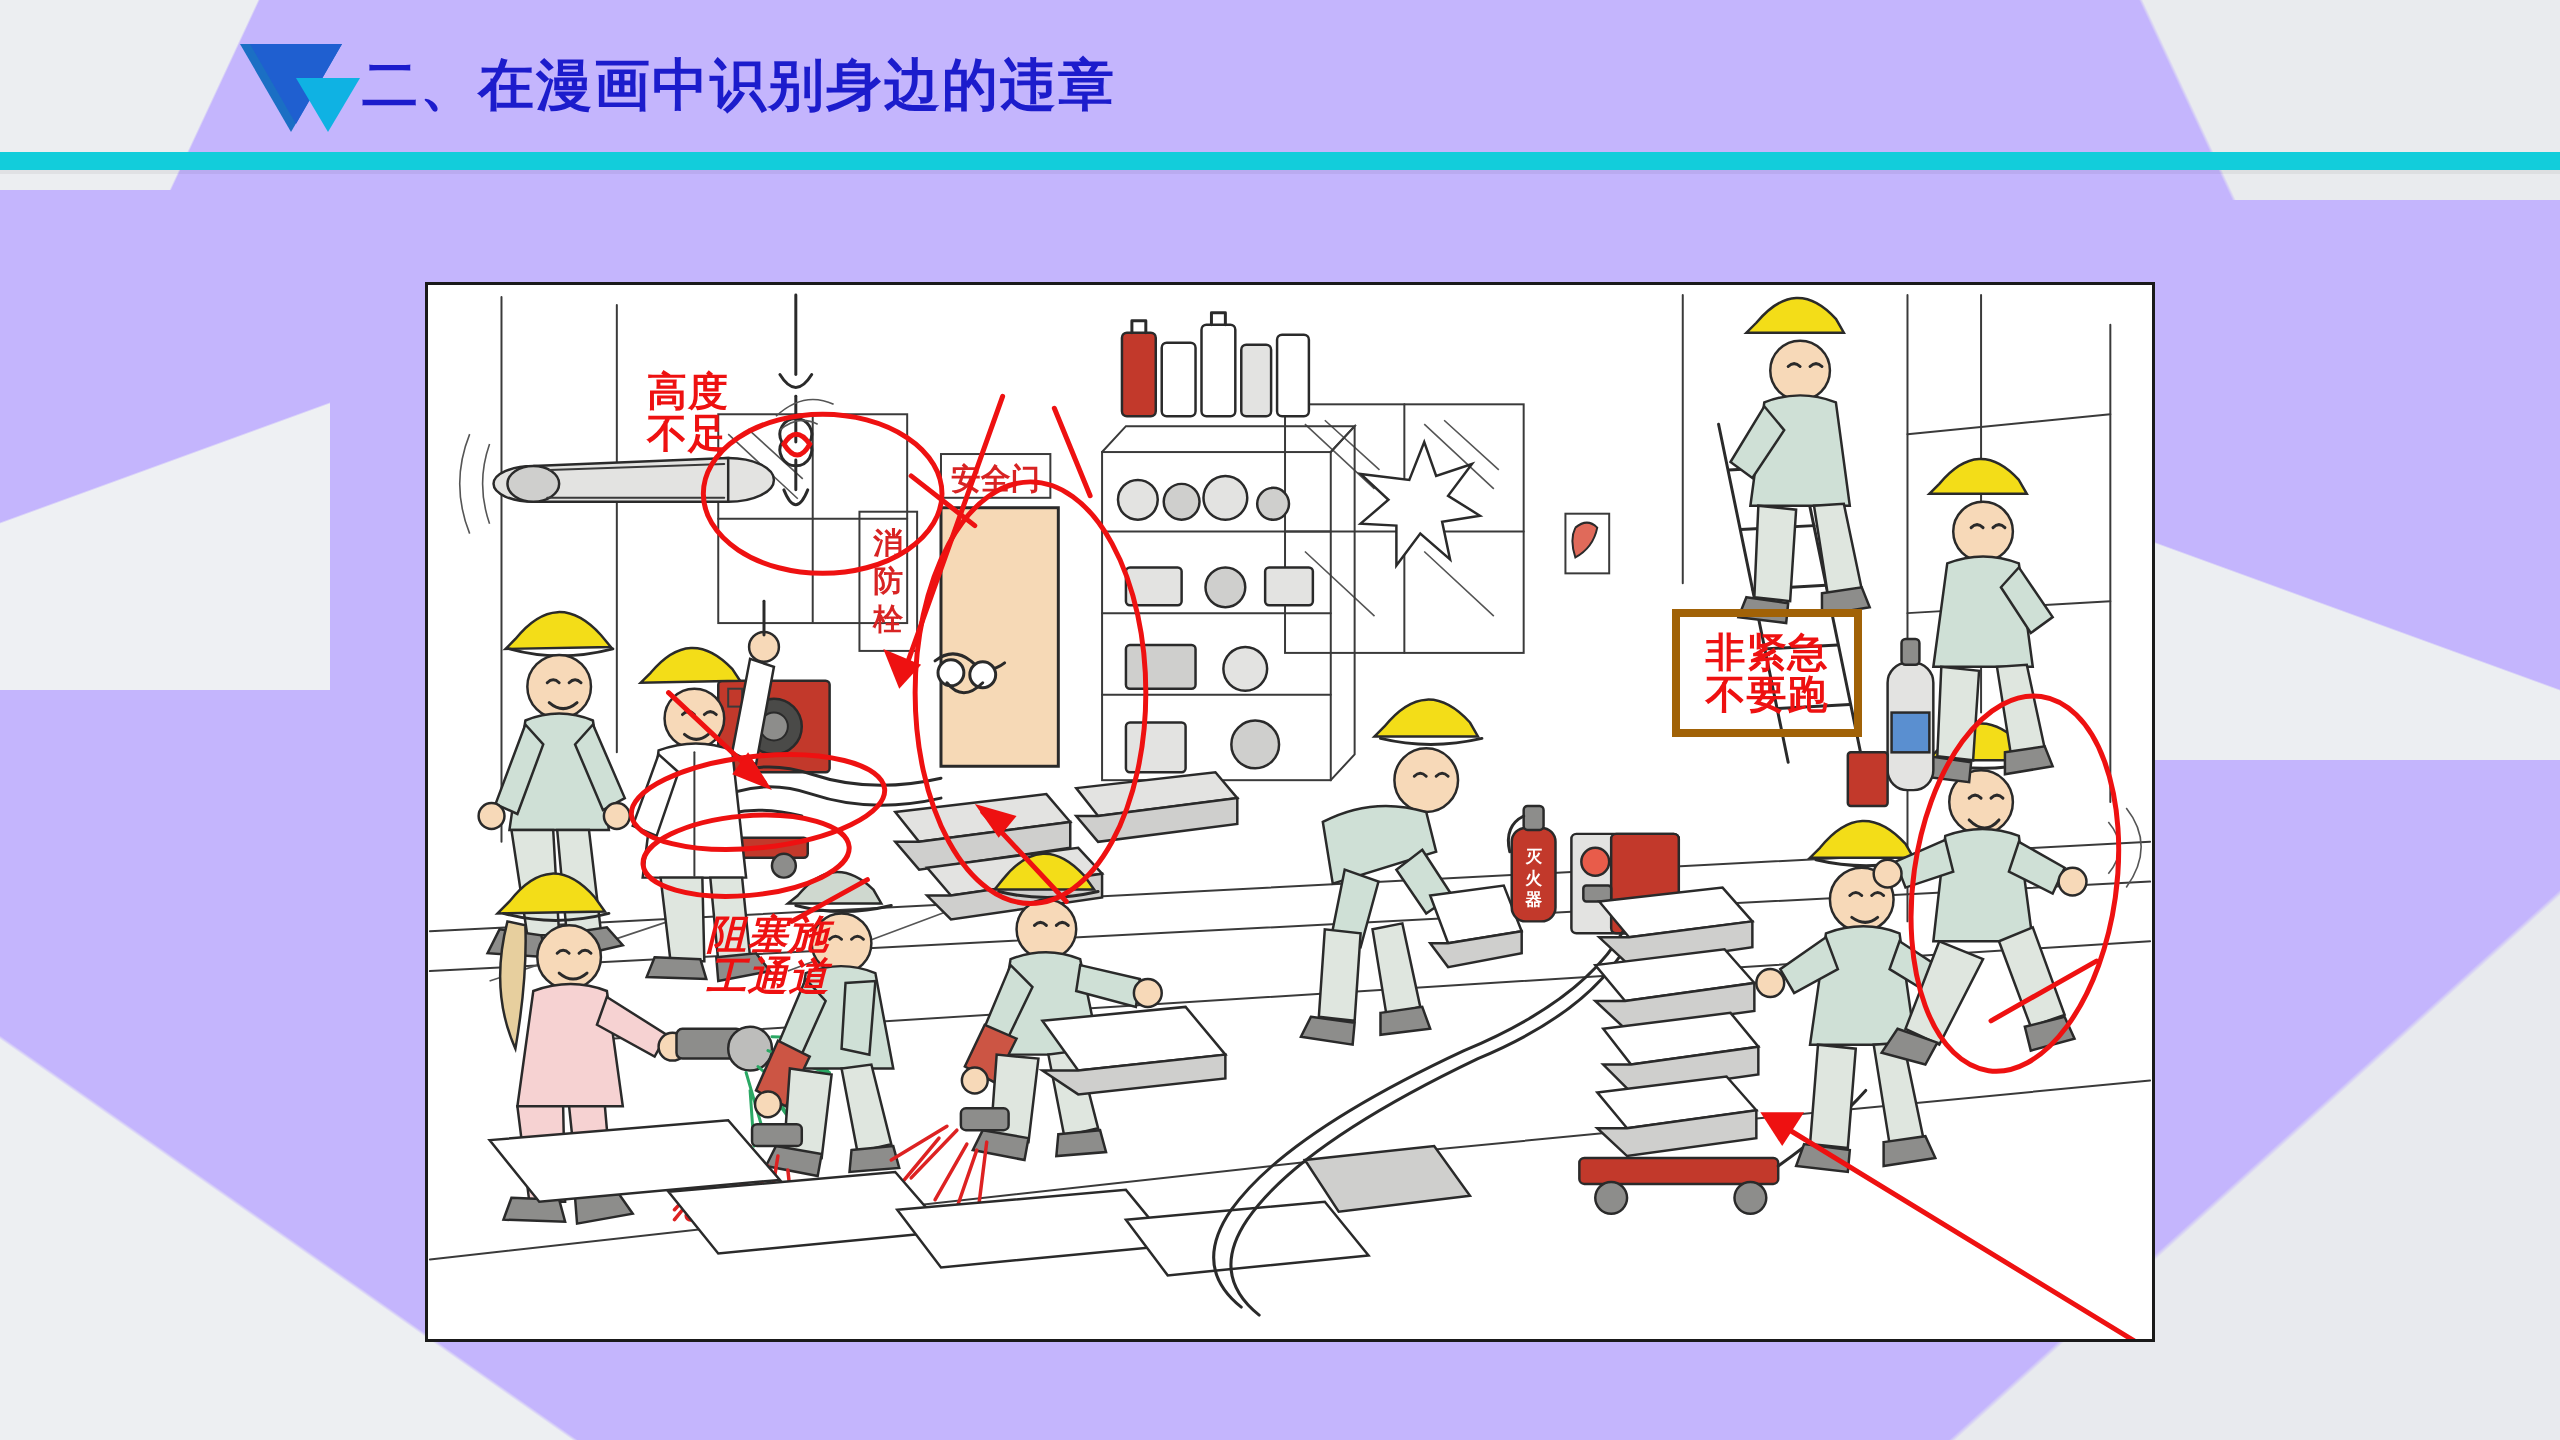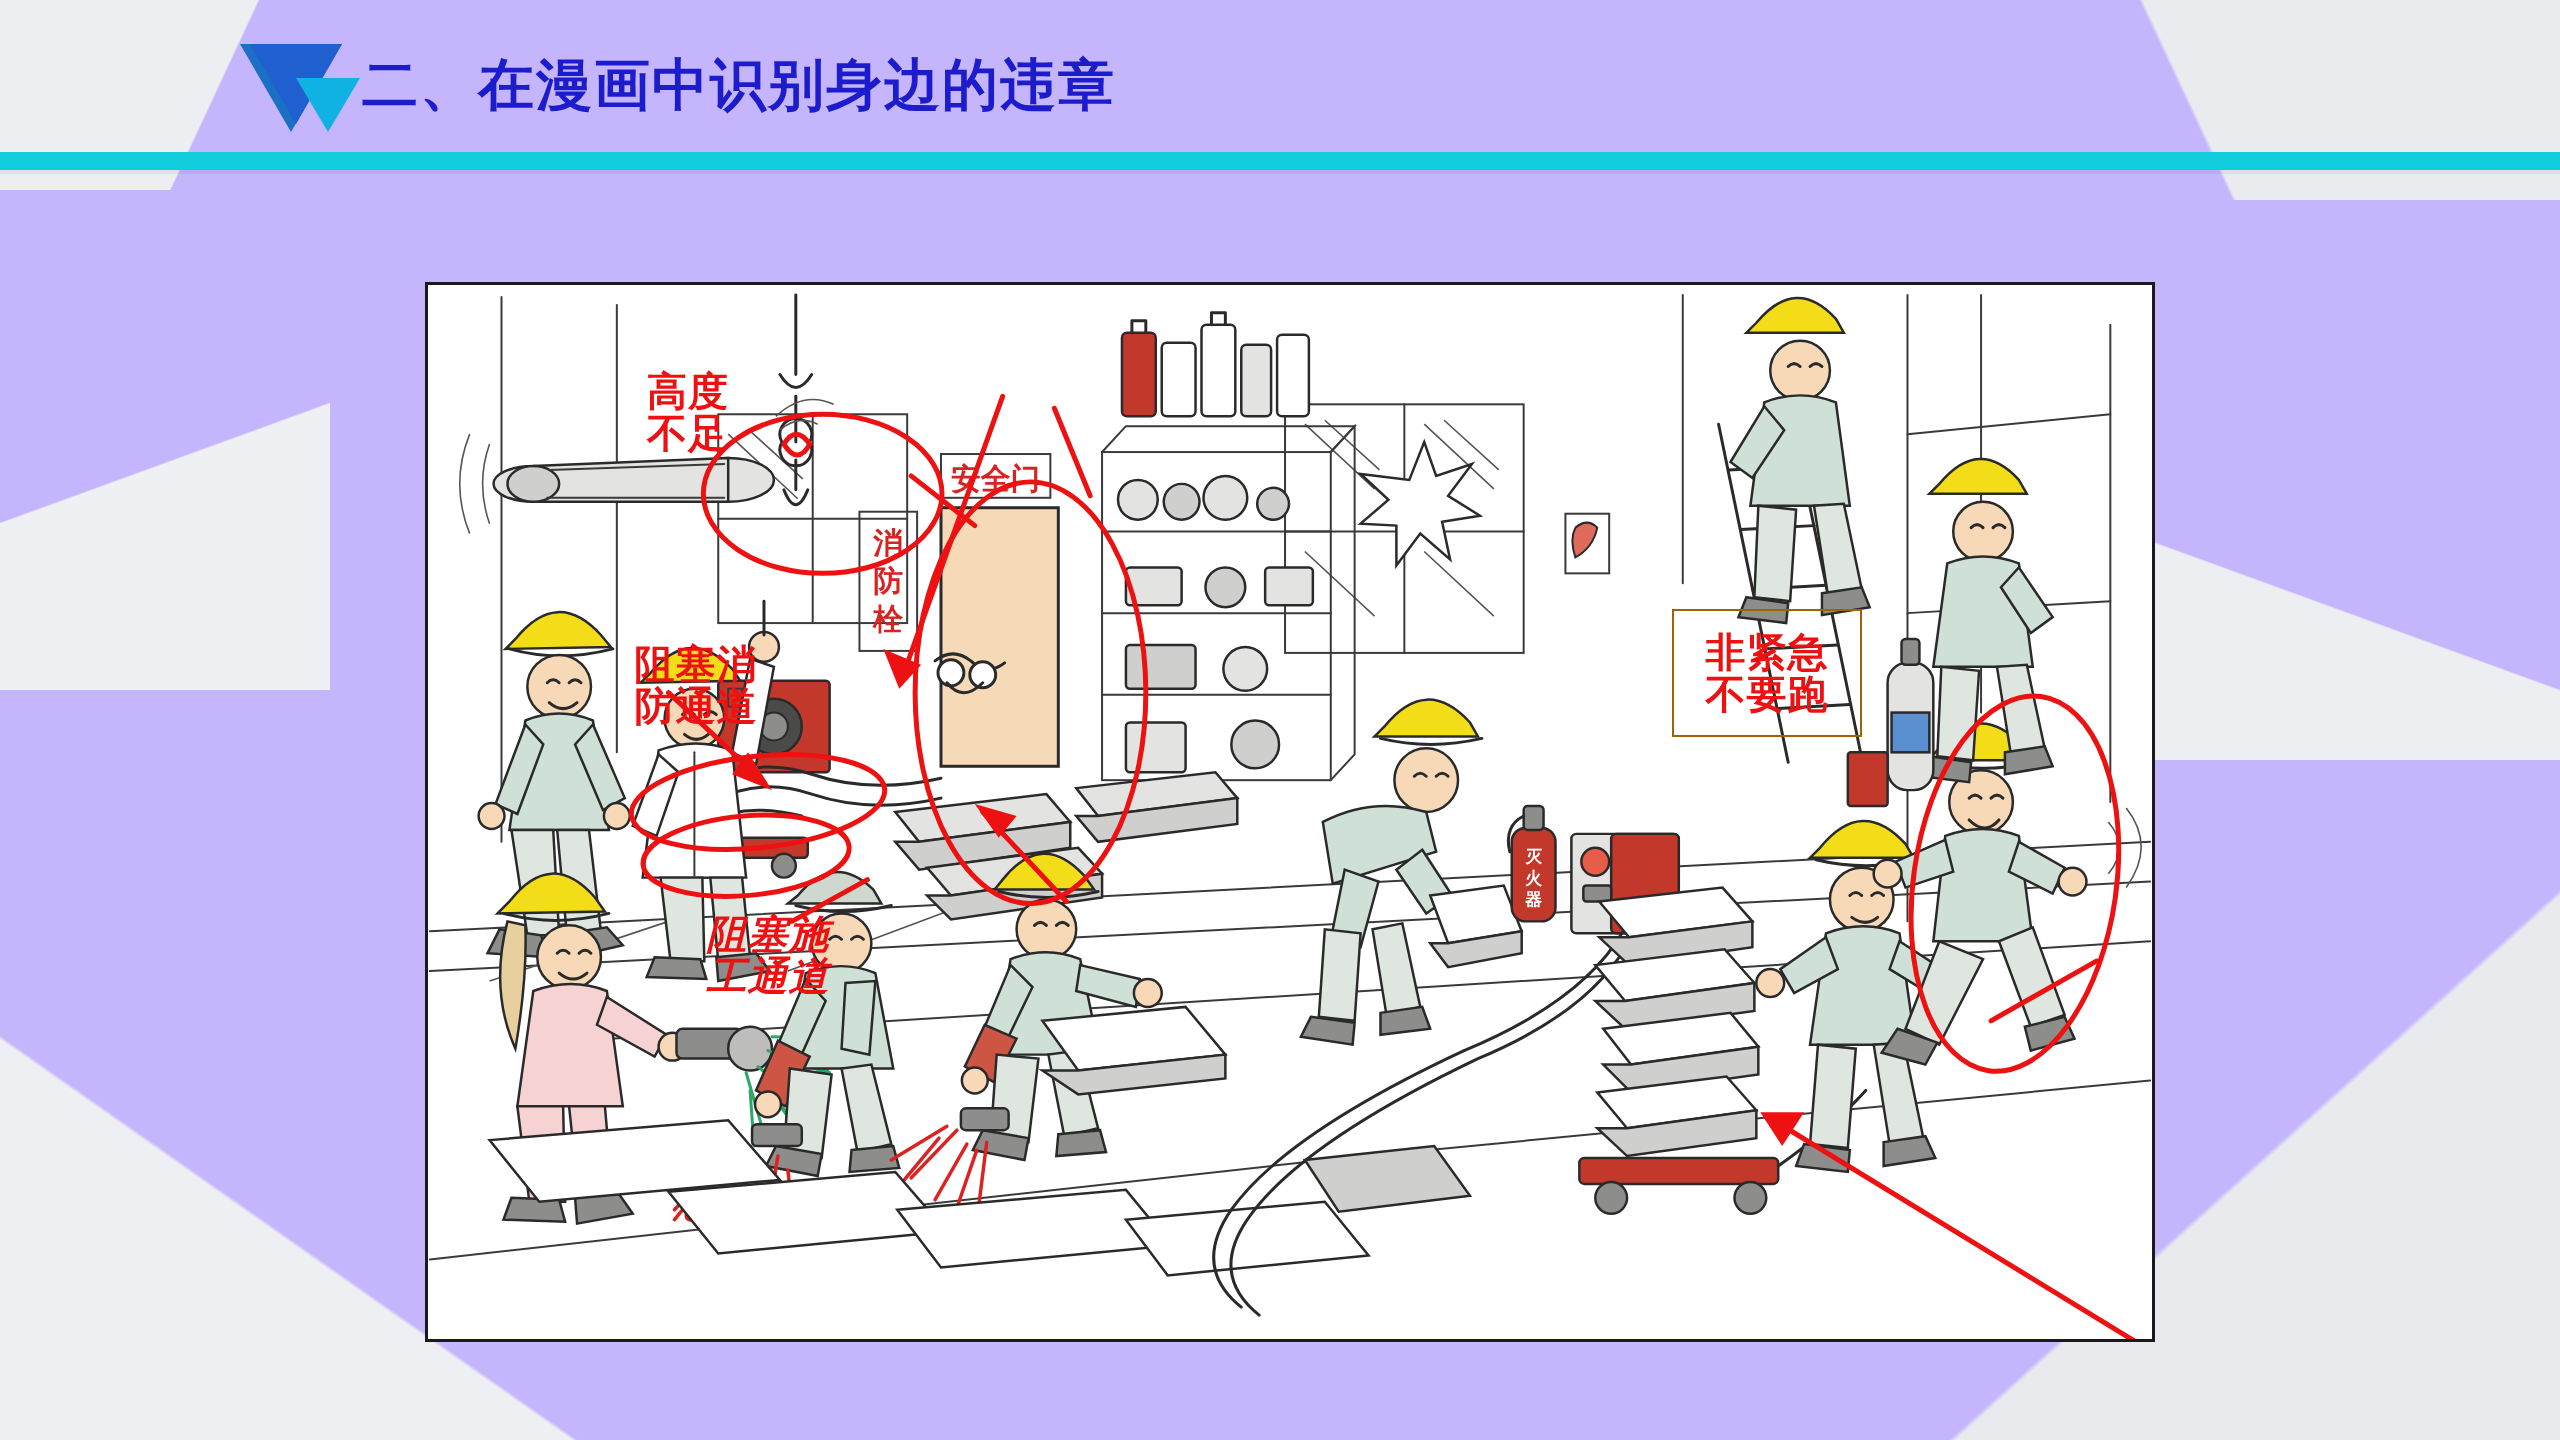--- a/index.html
+++ b/index.html
@@ -67,21 +67,21 @@
     width: 1730px; height: 1060px;
     background: #ffffff;
     border: 3px solid #1a1a1a;
     overflow: hidden;
   }
   #cartoon-svg { position: absolute; inset: 0; width: 100%; height: 100%; }
 
   
   .callout {
     position: absolute;
-    border: 2px solid #a16207;
+    border: 8px solid #a16207;
     background: transparent;
     color: #ee1111;
     font-weight: bold;
     font-size: 40px;
     line-height: 1.05;
     text-align: center;
     display: flex; flex-direction: column;
     align-items: center; justify-content: center;
     letter-spacing: 1px;
     padding: 4px 10px;
@@ -534,24 +534,20 @@
         <path d="M1760 1090 L1348 838"></path>
         <polygon fill="#ee1111" stroke="none" points="1338,832 1382,832 1360,866"></polygon>
       </g>
     </svg>
 
     <div class="callout noborder" style="left:160px; top:68px; width:200px; height:118px;">
       <span>高度</span>
       <span>不足</span>
     </div>
 
-    <div class="callout noborder" style="left:178px; top:340px; width:180px; height:120px;">
-      <span>阻塞消</span>
-      <span>防通道</span>
-    </div>
 
     <div class="callout noborder" style="left:250px; top:610px; width:180px; height:120px;font-style:italic;">
       <span>阻塞施</span>
       <span>工通道</span>
     </div>
 
 
     <div class="callout" style="left:1244px; top:324px; width:190px; height:128px;">
       <span>非紧急</span>
       <span>不要跑</span>

